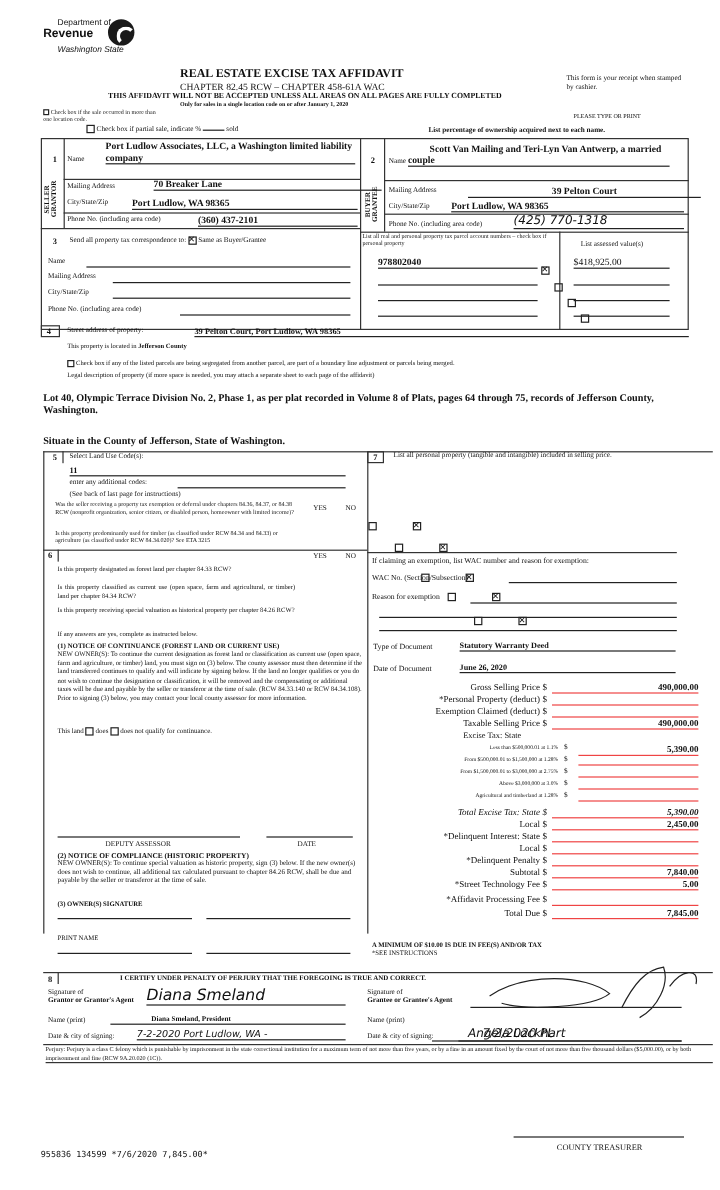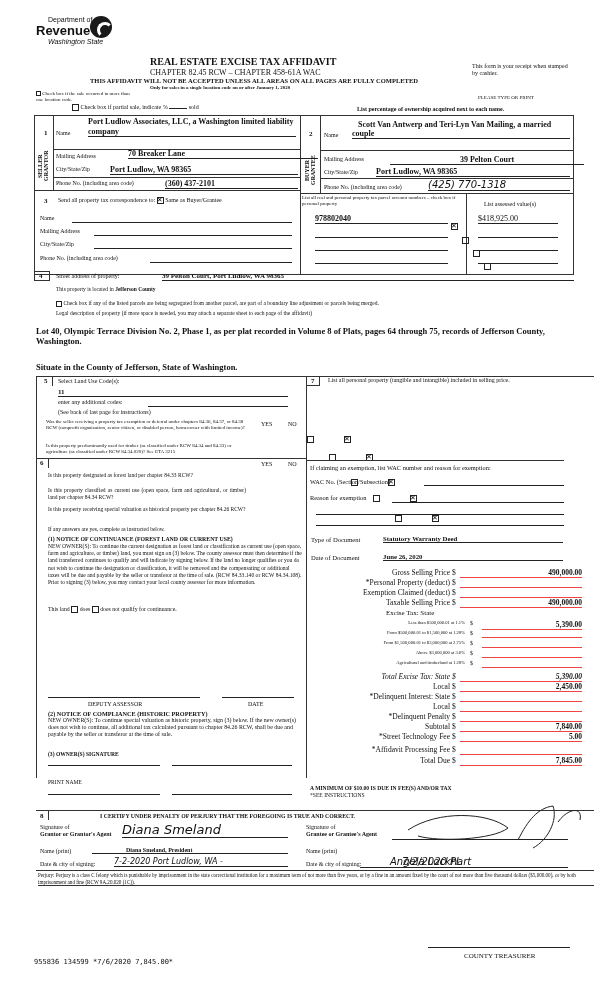--- a/index.html
+++ b/index.html
@@ -33,21 +33,21 @@
   .calc-row.small .val { left: 172px; width: 100px; font-size: 7.5px; }
 </style>
 </head>
 <body>
 
 
 
 
 <div class="abs" style="left:34px;top:16px;width:70px;height:34px;">
   <div class="abs" style="left:14px;top:0;font-family:'Liberation Sans',sans-serif;font-size:7px;">Department of</div>
-  <div class="abs" style="left:2px;top:7px;font-family:'Liberation Sans',sans-serif;font-size:13px;font-weight:bold;">Revenue</div>
+  <div class="abs" style="left:2px;top:7px;font-family:'Liberation Sans',sans-serif;font-size:10px;font-weight:bold;">Revenue</div>
   <div class="abs" style="left:14px;top:22px;font-family:'Liberation Sans',sans-serif;font-size:7px;font-style:italic;">Washington State</div>
   <div class="logo-mark" style="left:56px;top:0;"></div>
 </div>
 
 <div class="abs center b" style="left:150px;top:56px;width:300px;font-size:10px;">REAL ESTATE EXCISE TAX AFFIDAVIT</div>
 <div class="abs center" style="left:150px;top:68px;width:300px;font-size:8px;">CHAPTER 82.45 RCW – CHAPTER 458-61A WAC</div>
 <div class="abs center b" style="left:90px;top:77px;width:420px;font-size:6.5px;">THIS AFFIDAVIT WILL NOT BE ACCEPTED UNLESS ALL AREAS ON ALL PAGES ARE FULLY COMPLETED</div>
 <div class="abs center b tiny" style="left:150px;top:85px;width:300px;">Only for sales in a single location code on or after January 1, 2020</div>
 <div class="abs xs" style="left:472px;top:63px;width:100px;line-height:7px;">This form is your receipt when stamped by cashier.</div>
 <div class="abs tiny" style="left:478px;top:95px;">PLEASE TYPE OR PRINT</div>
@@ -84,22 +84,22 @@
 <div class="abs md b ul" style="left:110px;top:165px;width:188px;">Port Ludlow, WA 98365</div>
 <div class="hline" style="left:53px;top:177px;width:247px;"></div>
 <div class="abs xs" style="left:56px;top:180px;">Phone No. (including area code)</div>
 <div class="abs md b ul" style="left:165px;top:179px;width:133px;">(360) 437-2101</div>
 
 
 <div class="secnum" style="left:309px;top:130px;">2</div>
 <div class="vline" style="left:320px;top:115px;height:78px;"></div>
 <div class="abs vert b" style="left:304px;top:150px;width:14px;height:40px;">BUYER GRANTEE</div>
 <div class="abs xs" style="left:324px;top:132px;">Name</div>
-<div class="abs md b" style="left:358px;top:120px;">Scott Van Antwerp and Teri-Lyn Van Mailing, a married</div>
-<div class="abs md b ul" style="left:352px;top:129px;width:218px;">couple</div>
+<div class="abs md b" style="left:358px;top:120px;">Scott Van Mailing and Teri-Lyn Van Antwerp, a married</div>
+<div class="abs md b ul" style="left:340px;top:129px;width:218px;">couple</div>
 <div class="hline" style="left:320px;top:150px;width:254px;"></div>
 <div class="abs xs" style="left:324px;top:156px;">Mailing Address</div>
 <div class="abs md b ul" style="left:390px;top:155px;width:194px;text-align:center;">39 Pelton Court</div>
 <div class="abs xs" style="left:324px;top:169px;">City/State/Zip</div>
 <div class="abs md b ul" style="left:376px;top:167px;width:194px;">Port Ludlow, WA  98365</div>
 <div class="hline" style="left:320px;top:178px;width:254px;"></div>
 <div class="abs xs" style="left:324px;top:184px;">Phone No. (including area code)</div>
 <div class="abs hand ul" style="left:428px;top:179px;width:142px;font-size:10px;">(425) 770-1318</div>
 
 

